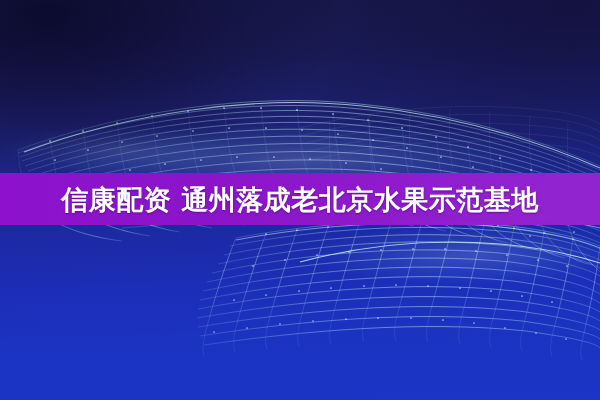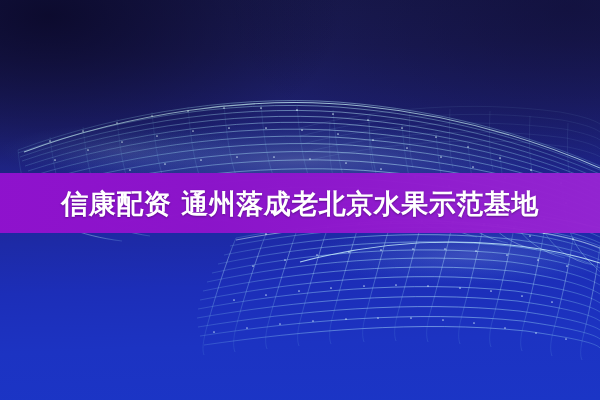--- a/index.html
+++ b/index.html
@@ -40,21 +40,21 @@
     display: block;
     width: 600px;
     height: 400px;
   }
   
   #headline-band {
     position: absolute;
     left: 0;
     top: 173px;
     width: 600px;
-    height: 60px;
+    height: 52px;
     background: rgba(139, 22, 200, 0.88);
     display: flex;
     align-items: center;
     justify-content: center;
     box-sizing: border-box;
   }
   #headline-band::before {
     content: "";
     position: absolute;
     inset: 0;

